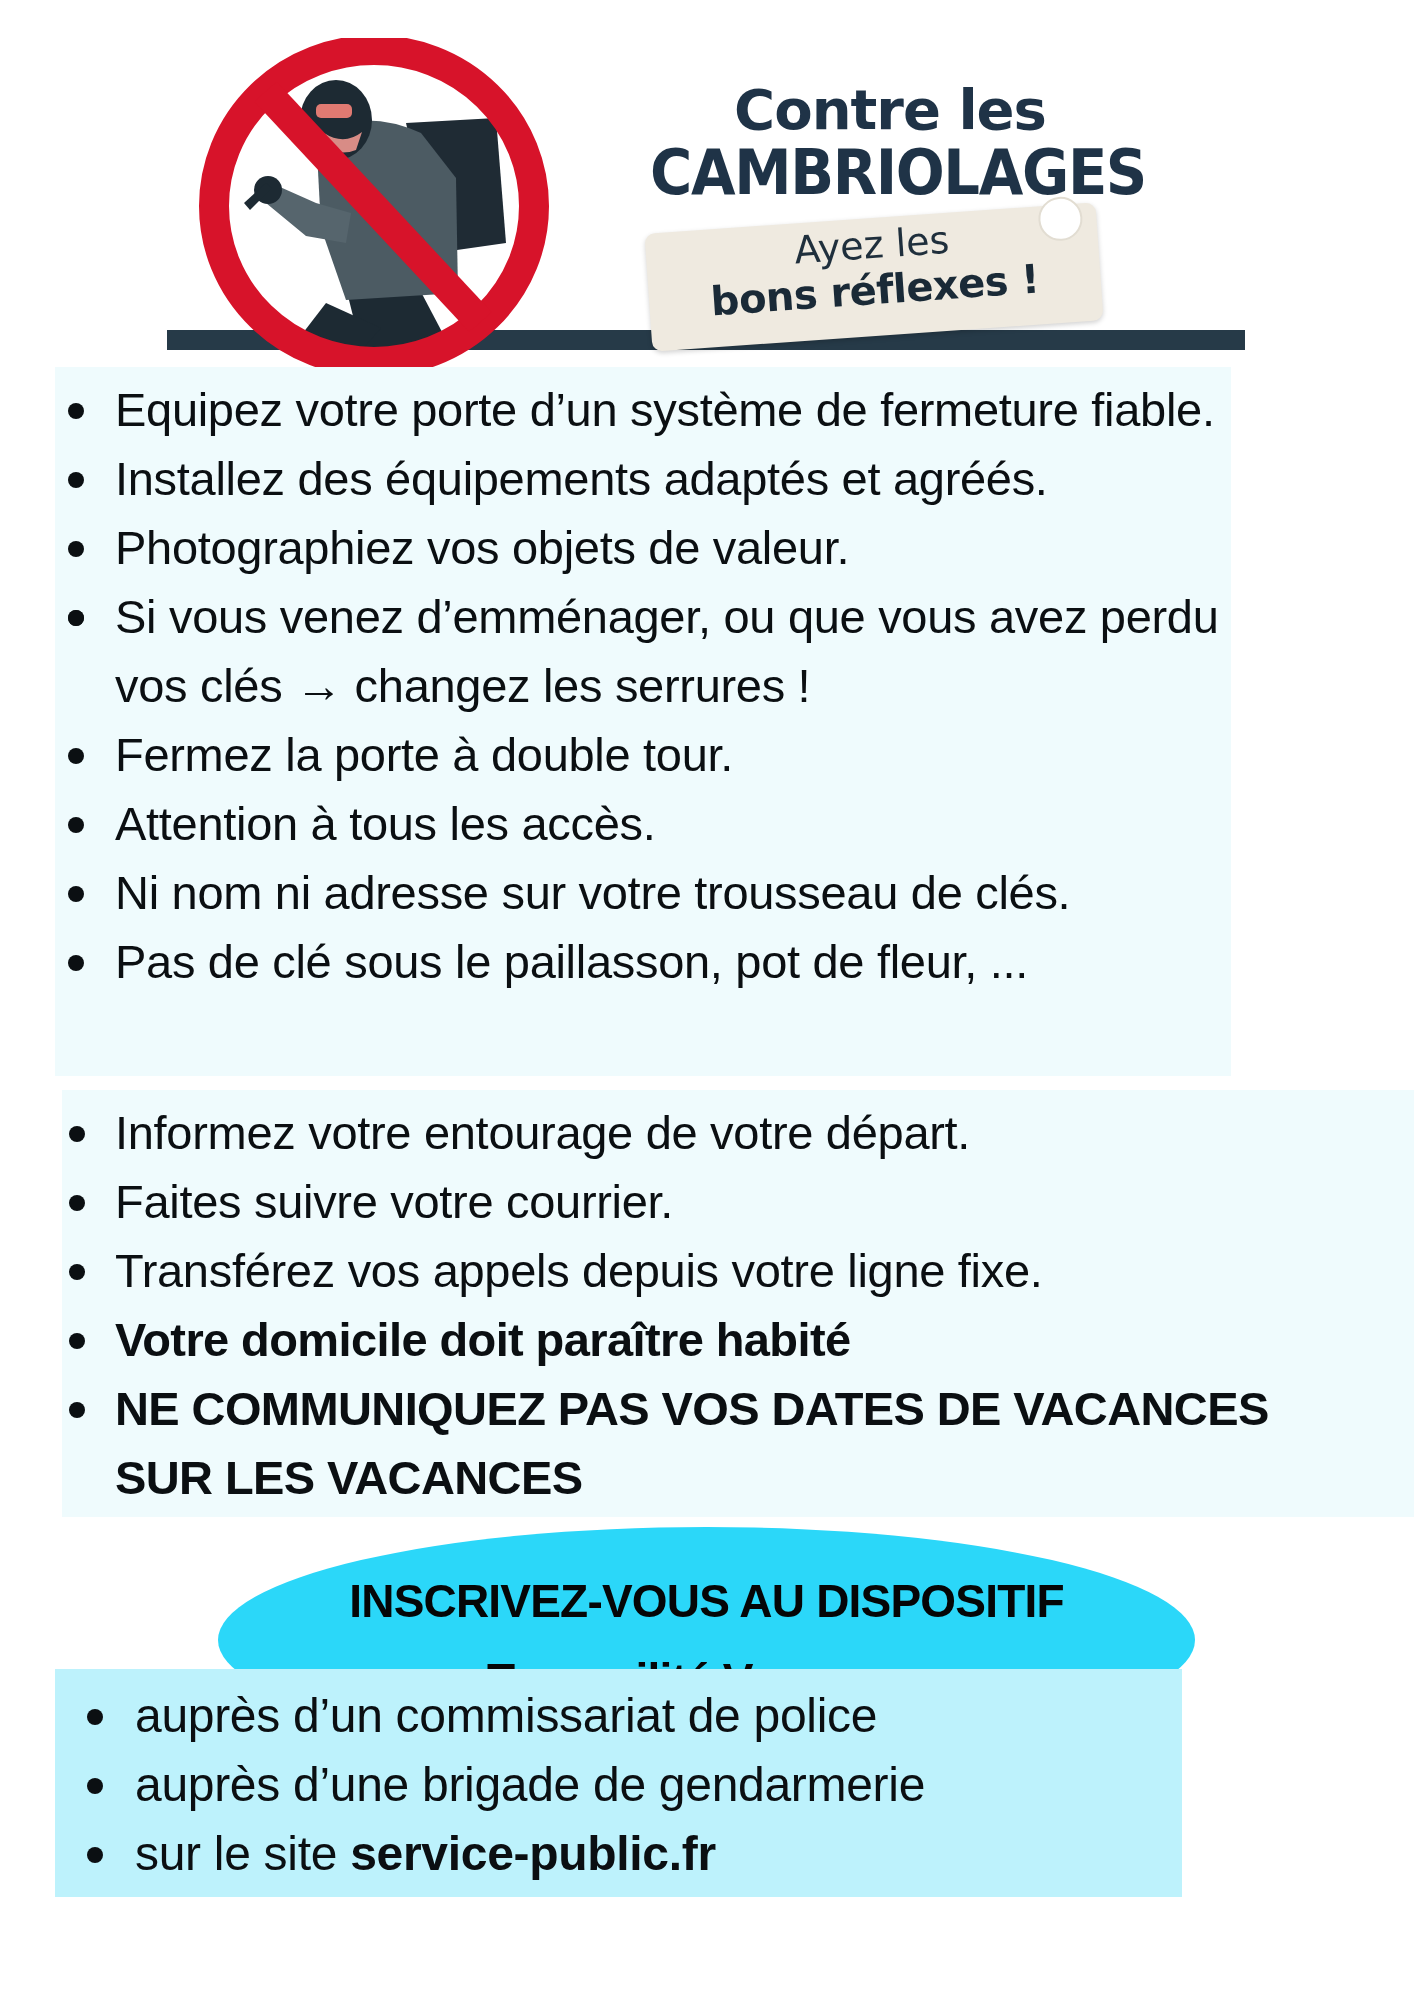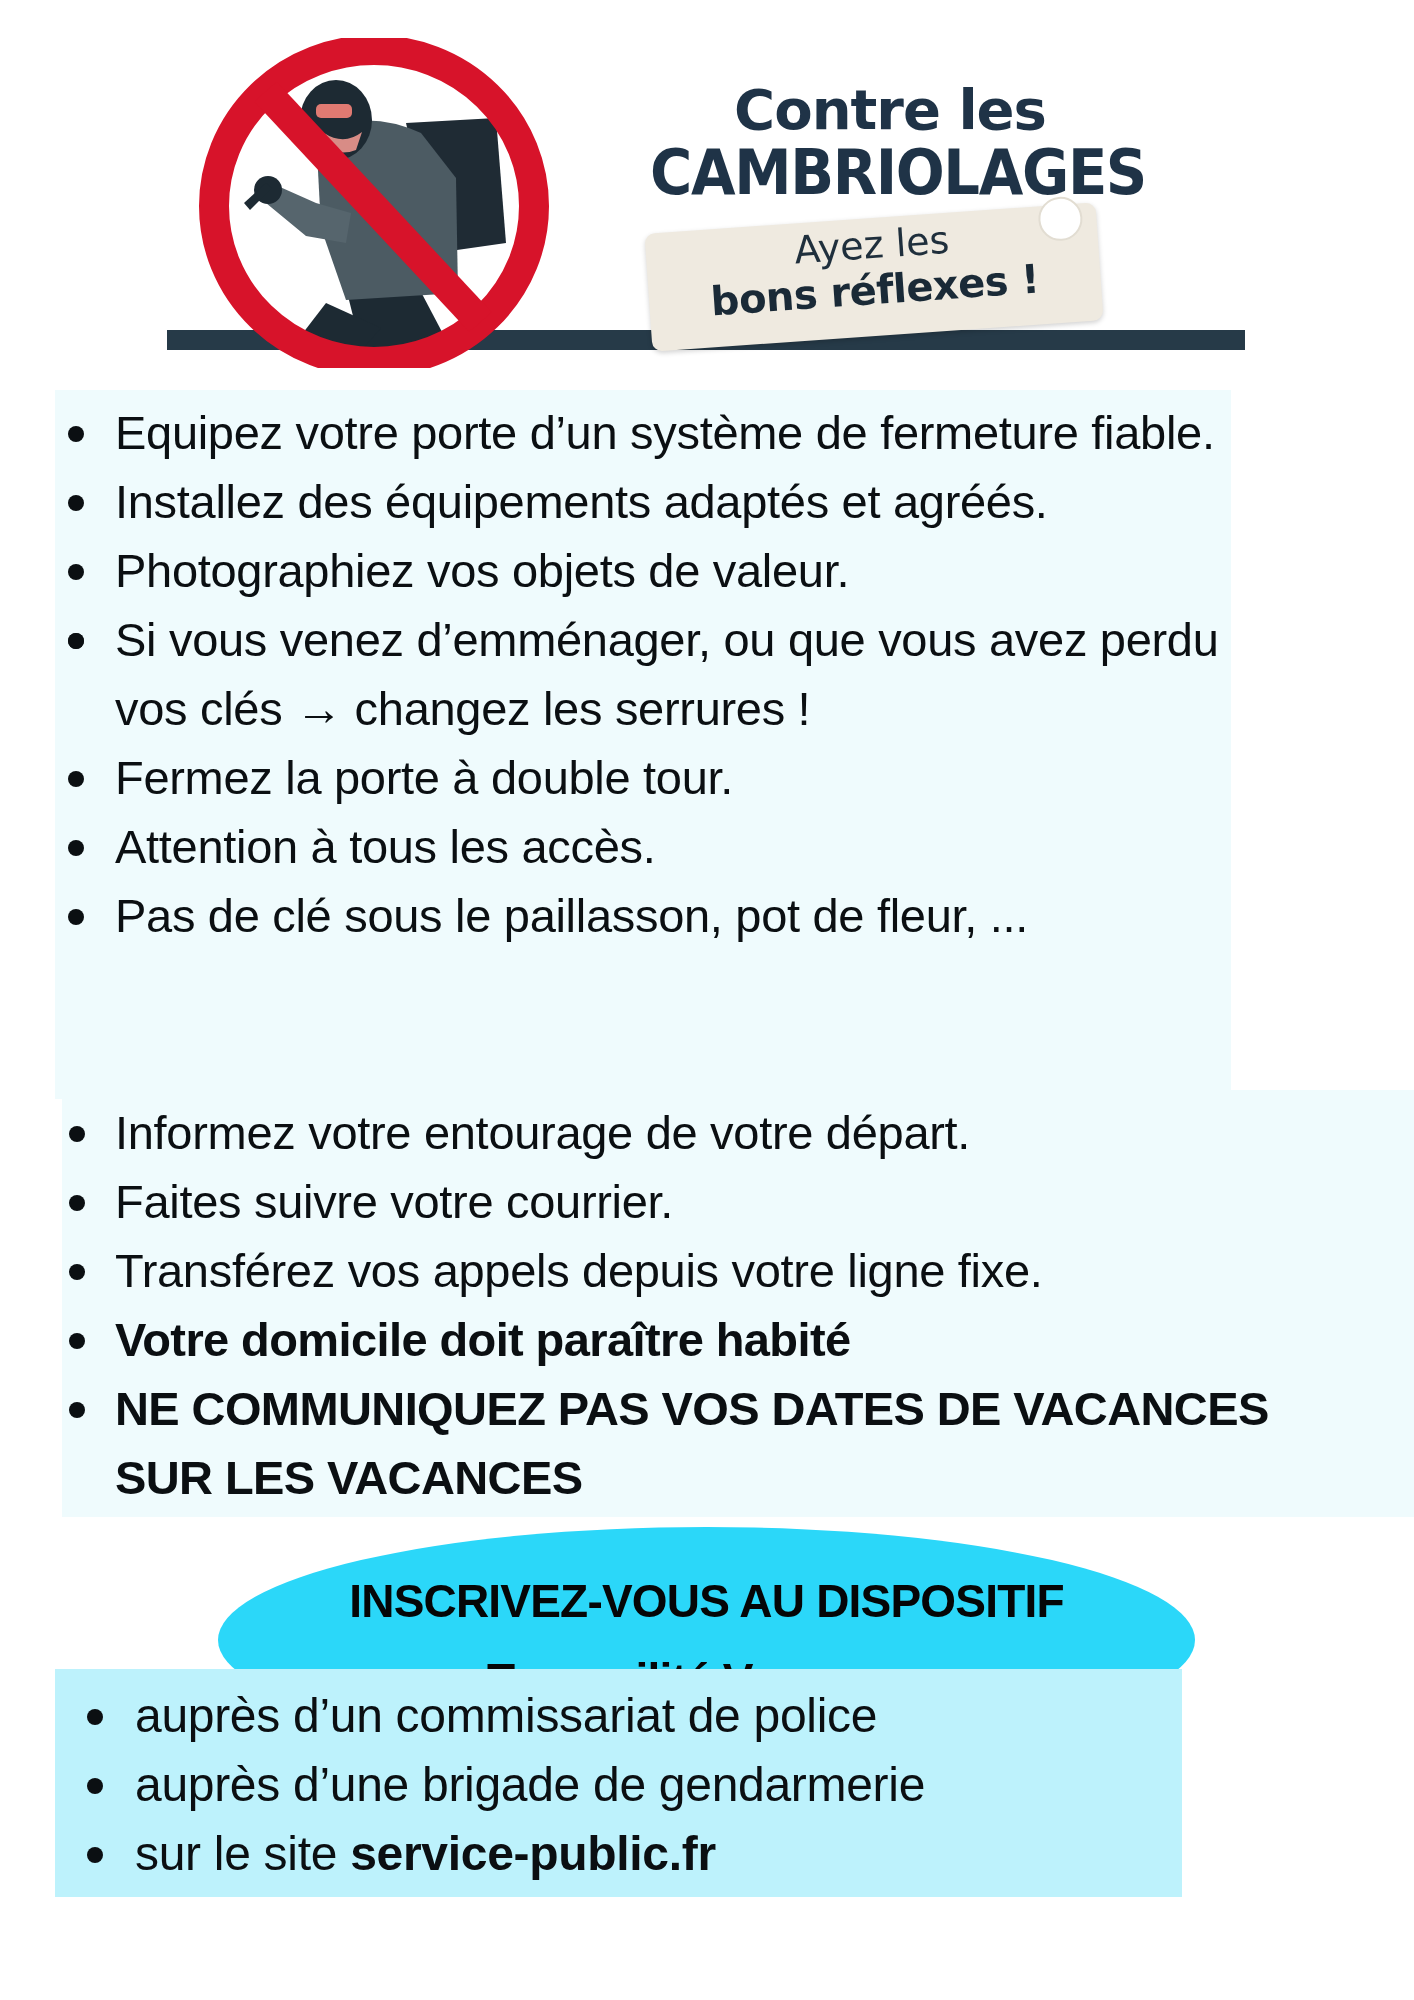--- a/index.html
+++ b/index.html
@@ -41,21 +41,21 @@
     font-family: "DejaVu Sans", sans-serif; font-size: 38px; color: #1f2f3c;
     line-height: 1;
   }
   .tag-text2 {
     left: 0; top: 52px; width: 100%; text-align: center;
     font-family: "DejaVu Sans", sans-serif; font-weight: bold; font-size: 40px;
     color: #1a2a37; line-height: 1; letter-spacing: -0.5px;
   }
 
   
-  .box1 { left: 55px; top: 367px; width: 1176px; height: 709px; background: #effbfd; margin-top: 23px; }
+  .box1 { left: 55px; top: 367px; width: 1176px; height: 709px; background: #effbfd; }
   .box2 { left: 62px; top: 1090px; width: 1324px; height: 427px; background: #effbfd; padding-left: 48px; }
   .box3 { left: 55px; top: 1669px; width: 1127px; height: 228px; background: #bdf2fc; }
 
   ul.tips { list-style: none; margin: 0; padding: 0; }
   ul.tips li {
     position: relative; font-size: 47px; line-height: 69px; white-space: nowrap;
     letter-spacing: -0.3px;
   }
   ul.tips li .bullet {
     position: absolute; width: 16px; height: 16px; border-radius: 50%;
@@ -141,20 +141,21 @@
     <li><span class="bullet"></span><span>Installez des équipements adaptés et agréés.</span></li>
     <li><span class="bullet"></span><span>Photographiez vos objets de valeur.</span></li>
     <li><span class="bullet"></span></li>
     <li>
         <span class="bullet"></span>
         <span class="cont">Si vous venez d’emménager, ou que vous avez perdu</span>
         <span class="cont">vos clés → changez les serrures !</span>
       </li>
     <li><span class="bullet"></span><span>Fermez la porte à double tour.</span></li>
     <li><span class="bullet"></span><span>Attention à tous les accès.</span></li>
+    <li><span class="bullet"></span><span>Ni nom ni adresse sur votre trousseau de clés.</span></li>
     <li><span class="bullet"></span><span>Pas de clé sous le paillasson, pot de fleur, ...</span></li>
   </ul>
 </div>
 
 <div class="abs box2">
   <ul class="tips">
     <li><span class="bullet"></span><span>Informez votre entourage de votre départ.</span></li>
     <li><span class="bullet"></span><span>Faites suivre votre courrier.</span></li>
     <li><span class="bullet"></span><span>Transférez vos appels depuis votre ligne fixe.</span></li>
     <li class="bold"><span class="bullet"></span><span>Votre domicile doit paraître habité</span></li>

